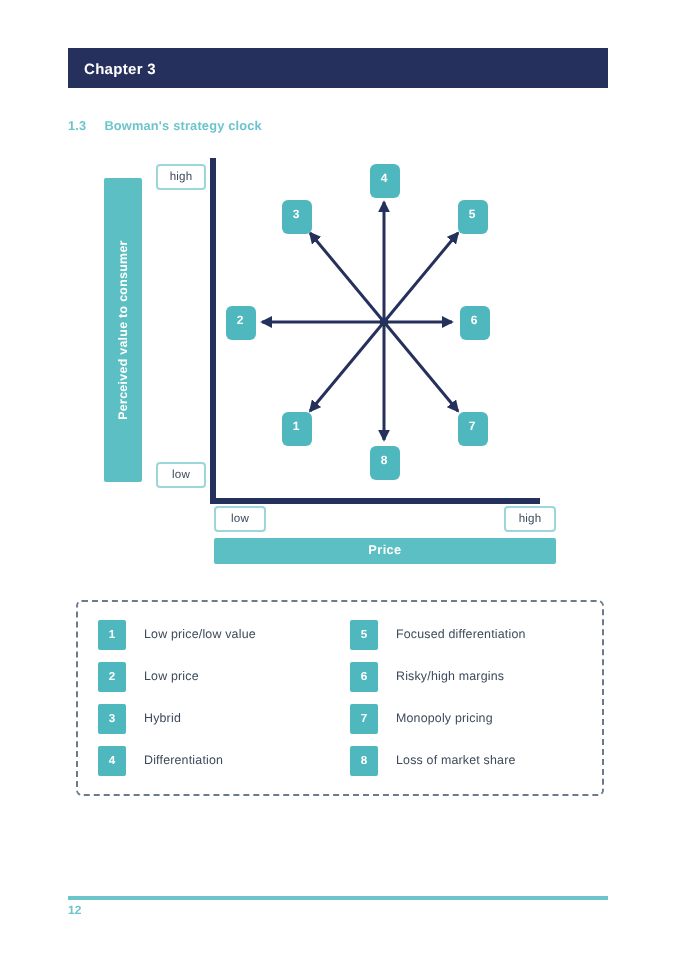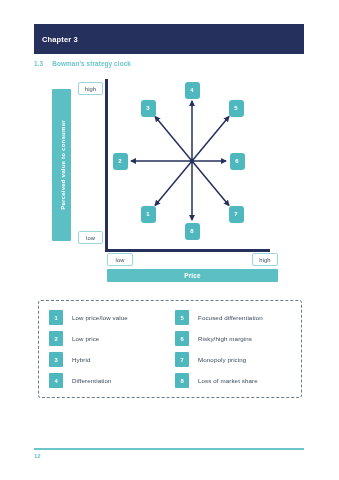--- a/index.html
+++ b/index.html
@@ -12,21 +12,21 @@
     overflow: hidden;
     position: relative;
   }
 
   
   .chapter-bar {
     position: absolute;
     left: 34px;
     top: 24px;
     width: 270px;
-    height: 30px;
+    height: 20px;
     background: #25305c;
     display: flex;
     align-items: center;
   }
   .chapter-bar .title {
     color: #ffffff;
     font-size: 7.5px;
     font-weight: bold;
     letter-spacing: 0.15px;
     padding-left: 8px;

